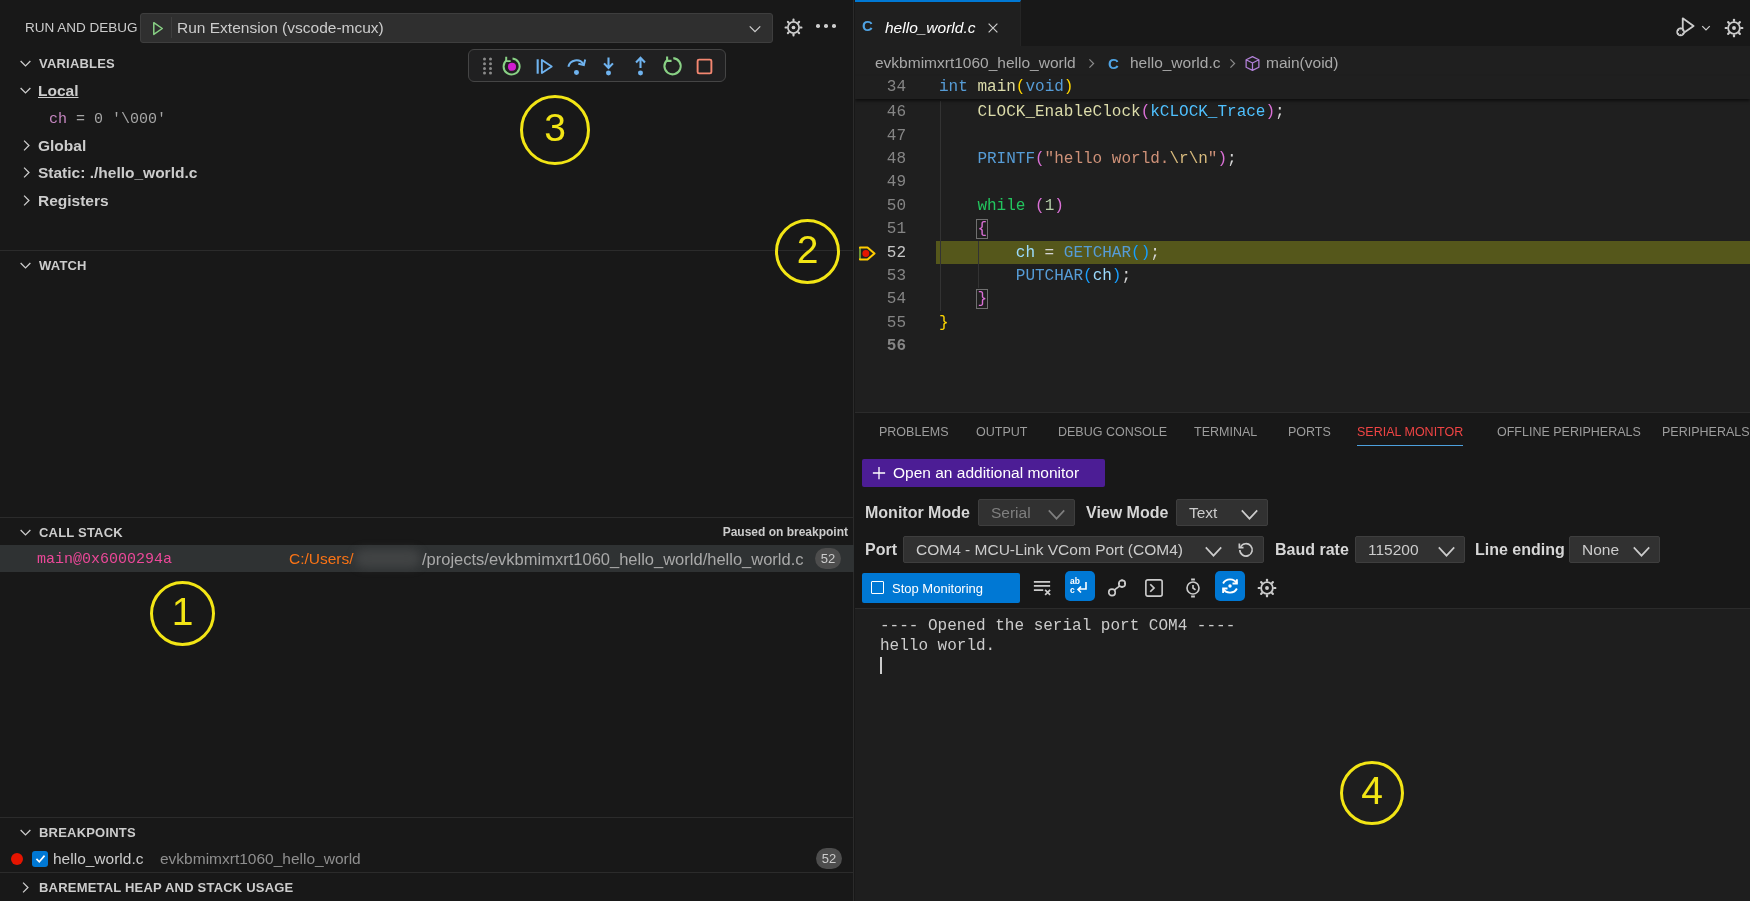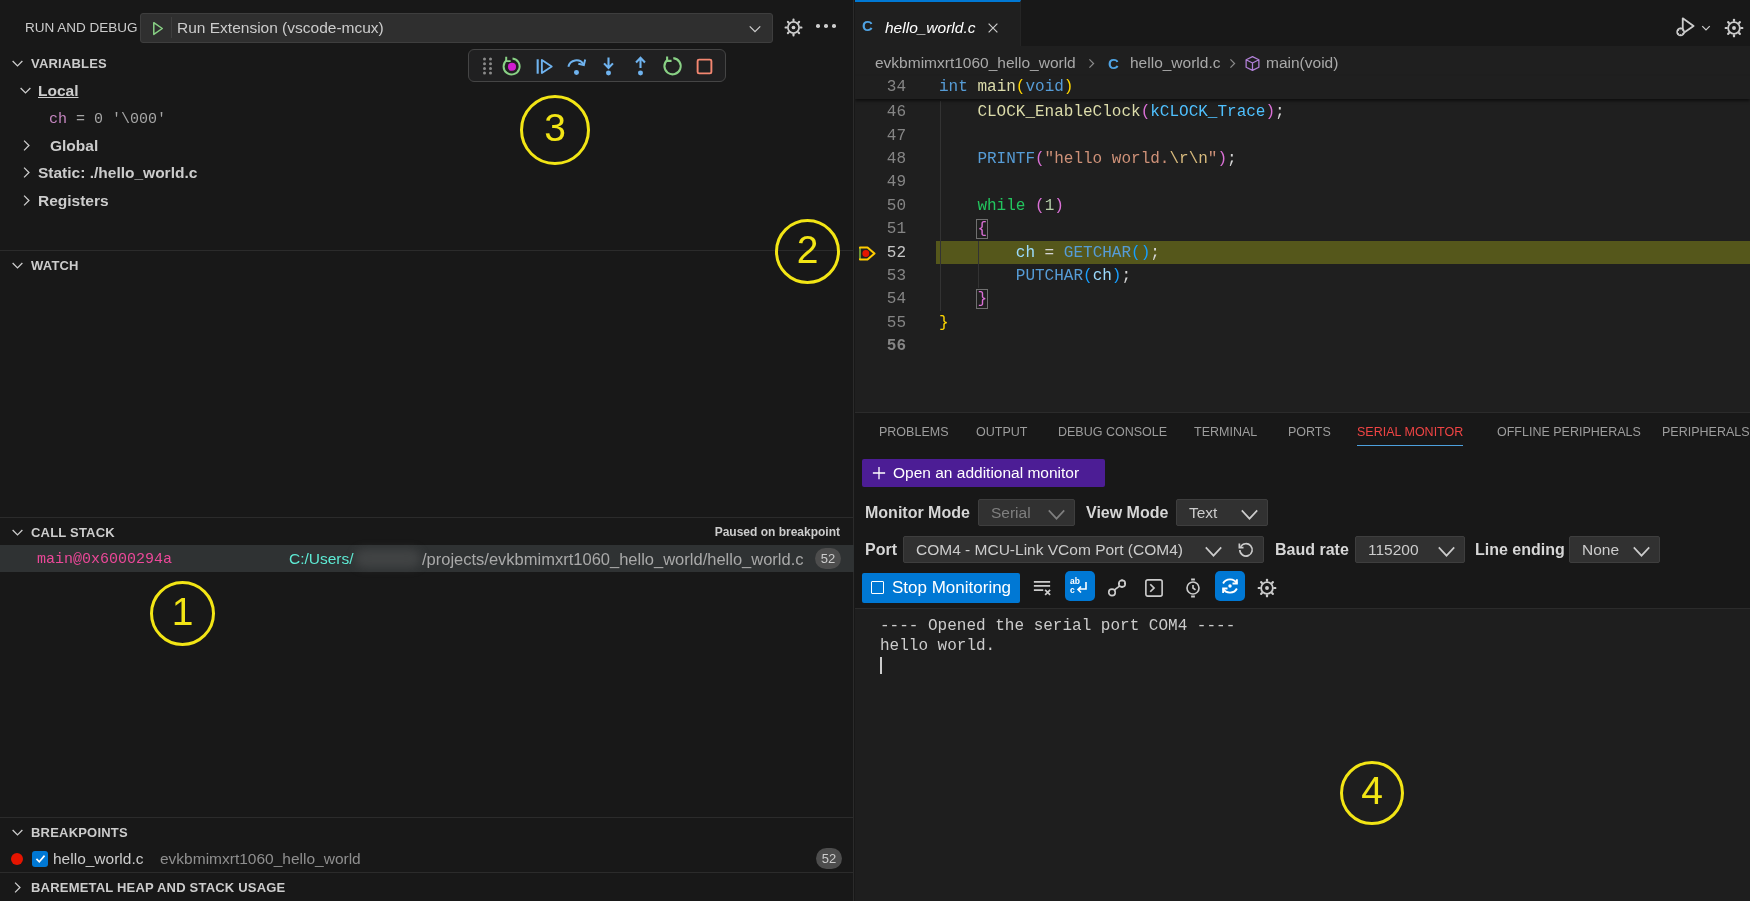--- a/index.html
+++ b/index.html
@@ -4,21 +4,21 @@
 <style>
   * { margin:0; padding:0; box-sizing:border-box; }
   html,body { width:1750px; height:901px; background:#181818; overflow:hidden; }
   body { font-family:"Liberation Sans", sans-serif; position:relative; }
   .mono { font-family:"Liberation Mono", monospace; }
   .abs { position:absolute; }
   svg { display:block; }
 
   
   #sidebar { position:absolute; left:0; top:0; width:854px; height:901px; background:#181818; border-right:1px solid #2b2b2b; }
-  .sechead { position:absolute; left:4px; width:100%; height:28px; color:#cccccc; font-size:13px; font-weight:700; }
+  .sechead { position:absolute; left:12px; width:100%; height:28px; color:#cccccc; font-size:13px; font-weight:700; }
   .sechead .lbl { position:absolute; left:27px; top:50%; transform:translateY(-50%); letter-spacing:0.2px; }
   .chev { position:absolute; }
   .sep { position:absolute; left:0; width:854px; height:1px; background:#2b2b2b; }
   .treebold { position:absolute; color:#cccccc; font-size:15.5px; font-weight:700; }
 </style>
 </head>
 <body>
 
 <svg width="0" height="0" style="position:absolute;">
   <defs>
@@ -68,21 +68,21 @@
     <span class="lbl">VARIABLES</span>
   </div>
   <svg class="chev" style="left:19px; top:84px;" width="13" height="13" viewBox="0 0 16 16">
       <path d="M2 5 L8 11 L14 5" fill="none" stroke="#cccccc" stroke-width="1.6"></path>
     </svg>
   <div class="treebold" style="left:38px; top:82px;text-decoration:underline;">Local</div>
   <div class="abs mono" style="left:49px; top:111px; font-size:15px; color:#c586c0;">ch <span style="color:#a6a6a6;">= 0 '\000'</span></div>
   <svg class="chev" style="left:20px; top:139px;" width="13" height="13" viewBox="0 0 16 16">
       <path d="M5 2 L11 8 L5 14" fill="none" stroke="#cccccc" stroke-width="1.6"></path>
     </svg>
-  <div class="treebold" style="left:38px; top:137px;margin-left:12px;">Global</div>
+  <div class="treebold" style="left:38px; top:137px;">Global</div>
   <svg class="chev" style="left:20px; top:166px;" width="13" height="13" viewBox="0 0 16 16">
       <path d="M5 2 L11 8 L5 14" fill="none" stroke="#cccccc" stroke-width="1.6"></path>
     </svg>
   <div class="treebold" style="left:38px; top:164px;">Static: ./hello_world.c</div>
   <svg class="chev" style="left:20px; top:194px;" width="13" height="13" viewBox="0 0 16 16">
       <path d="M5 2 L11 8 L5 14" fill="none" stroke="#cccccc" stroke-width="1.6"></path>
     </svg>
   <div class="treebold" style="left:38px; top:192px;">Registers</div>
 
   <div class="sep" style="top:250px;"></div>
@@ -96,21 +96,21 @@
   <div class="sep" style="top:517px;"></div>
   <div class="sechead" style="top:518px;">
     <svg class="chev" style="left:7px; top:8px;" width="13" height="13" viewBox="0 0 16 16">
         <path d="M2 5 L8 11 L14 5" fill="none" stroke="#cccccc" stroke-width="1.6"></path>
       </svg>
     <span class="lbl">CALL STACK</span>
     <span class="abs" style="right:17px; top:50%; transform:translateY(-50%); font-size:12px; font-weight:700; color:#cccccc;">Paused on breakpoint</span>
   </div>
   <div class="abs" style="left:0; top:545px; width:854px; height:27px; background:#2f3233;">
     <span class="abs mono" style="left:37px; top:50%; transform:translateY(-50%); font-size:15px; color:#ec4899;">main@0x6000294a</span>
-    <span class="abs" style="left:289px; top:50%; transform:translateY(-50%); font-size:15.5px; color:#5eead4;">C:/Users/</span>
+    <span class="abs" style="left:289px; top:50%; transform:translateY(-50%); font-size:15.5px; color:#f97316;">C:/Users/</span>
     <span class="abs" style="left:355px; top:4px; width:66px; height:19px; background:rgba(120,120,120,0.25); filter:blur(5px); border-radius:9px;"></span>
     <span class="abs" style="left:422px; top:50%; transform:translateY(-50%); font-size:16.5px; color:#a9a9a9;">/projects/evkbmimxrt1060_hello_world/hello_world.c</span>
     <span class="abs" style="left:815px; top:3px; width:26px; height:21px; background:#4d4d4d; border-radius:11px; color:#cccccc; font-size:13px; text-align:center; line-height:21px;">52</span>
   </div>
 
   <div class="sep" style="top:817px;"></div>
   <div class="sechead" style="top:818px;">
     <svg class="chev" style="left:7px; top:8px;" width="13" height="13" viewBox="0 0 16 16">
         <path d="M2 5 L8 11 L14 5" fill="none" stroke="#cccccc" stroke-width="1.6"></path>
       </svg>
@@ -309,21 +309,21 @@
   <div class="plabel" style="left:620px; top:123px;">Line ending</div>
   <div class="pselect" style="left:714px; top:123px; width:91px;">
     <span>None</span>
     <svg class="pschev" width="19" height="15" viewBox="0 0 16 12">
         <path d="M1.5 2.5 L8 9.5 L14.5 2.5" fill="none" stroke="#cccccc" stroke-width="1.4"></path>
       </svg>
   </div>
 
   <div class="abs" style="left:7px; top:160px; width:158px; height:30px; background:#0078d4; border-radius:2px; color:#ffffff;">
     <span class="abs" style="left:9px; top:8px; width:13px; height:13px; border:1.8px solid #ffffff; border-radius:1px;"></span>
-    <span class="abs" style="left:30px; top:50%; transform:translateY(-50%); font-size:17px;">Stop Monitoring</span>
+    <span class="abs" style="left:30px; top:50%; transform:translateY(-50%); font-size:13px;">Stop Monitoring</span>
   </div>
   <svg class="abs" style="left:177px; top:165px;" width="20" height="20" viewBox="0 0 16 16">
     <path d="M1.5 3 H14.5 M1.5 6.3 H14.5 M1.5 9.6 H9" stroke="#cccccc" stroke-width="1.4"></path>
     <path d="M10.5 9.5 L14.5 13.5 M14.5 9.5 L10.5 13.5" stroke="#cccccc" stroke-width="1.4"></path>
   </svg>
   <div class="abs" style="left:210px; top:158px; width:30px; height:30px; background:#0078d4; border-radius:5px;">
     <svg class="abs" style="left:4px; top:5px;" width="22" height="20" viewBox="0 0 22 20">
       <text x="1" y="8" font-size="8.5" font-weight="bold" fill="#fff" font-family="Liberation Sans">ab</text>
       <text x="1" y="17" font-size="8.5" font-weight="bold" fill="#fff" font-family="Liberation Sans">c</text>
       <path d="M17 6 V13 H9.5 M12 10.5 L9 13.5 L12 16.5" fill="none" stroke="#ffffff" stroke-width="1.6"></path>

